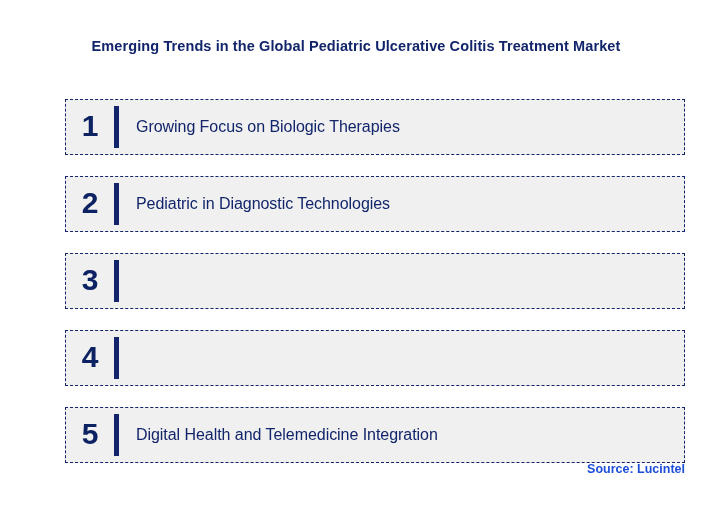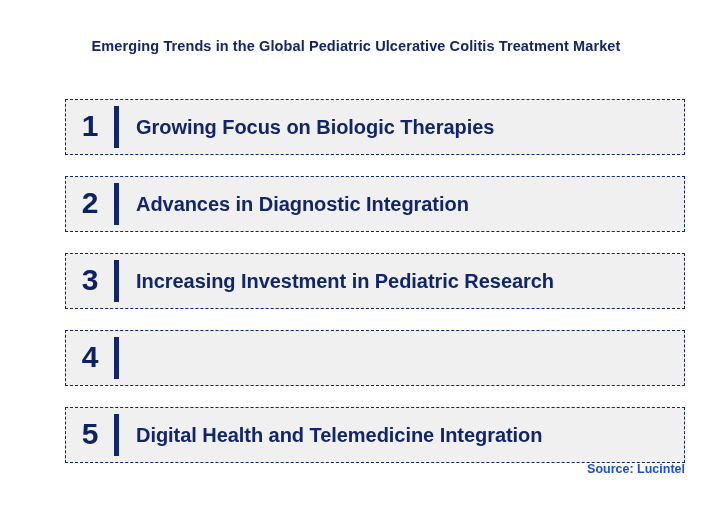--- a/index.html
+++ b/index.html
@@ -69,22 +69,22 @@
 
   .divider {
     flex: 0 0 5px;
     width: 5px;
     height: 42px;
     background: #12256b;
   }
 
   .trend-label {
     padding-left: 17px;
-    font-size: 20px;
-    font-weight: bold;
+    font-size: 16px;
+    font-weight: normal;
     color: #12256b;
     letter-spacing: -0.05px;
     white-space: nowrap;
   }
 
   .source {
     position: absolute;
     top: 462px;
     left: 0;
     width: 685px;
@@ -105,27 +105,26 @@
 
     <div class="trend-row">
       <div class="rank">1</div>
       <div class="divider"></div>
       <div class="trend-label">Growing Focus on Biologic Therapies</div>
     </div>
 
     <div class="trend-row">
       <div class="rank">2</div>
       <div class="divider"></div>
-      <div class="trend-label">Advances in Diagnostic Integration</div>
+      <div class="trend-label">Pediatric in Diagnostic Technologies</div>
     </div>
 
     <div class="trend-row">
       <div class="rank">3</div>
       <div class="divider"></div>
-      <div class="trend-label">Increasing Investment in Pediatric Research</div>
     </div>
 
     <div class="trend-row">
       <div class="rank">4</div>
       <div class="divider"></div>
     </div>
 
     <div class="trend-row">
       <div class="rank">5</div>
       <div class="divider"></div>

